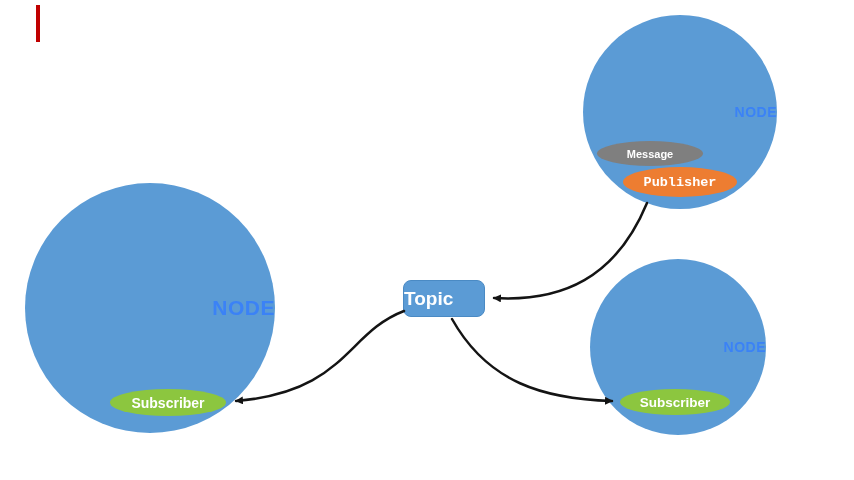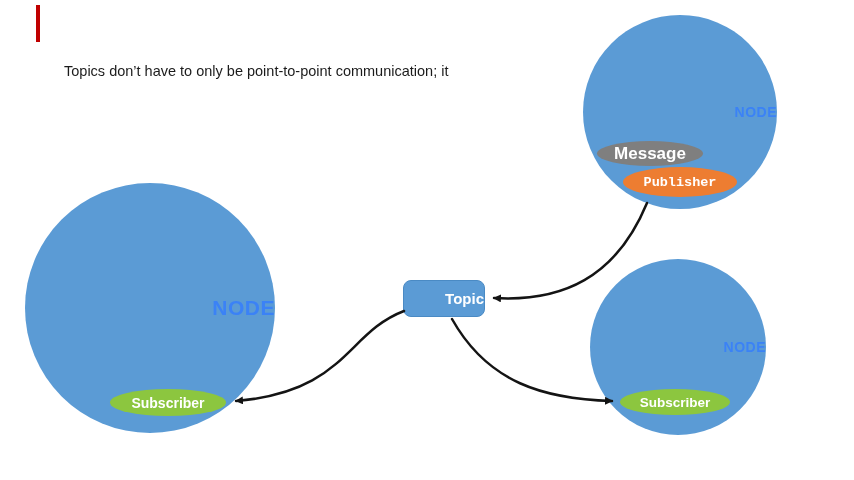--- a/index.html
+++ b/index.html
@@ -71,21 +71,21 @@
     justify-content: center;
   }
   .badge-subscriber-left {
     left: 110px; top: 389px; width: 116px; height: 27px;
     background: #8cc63f;
     font-size: 14px;
   }
   .badge-message {
     left: 597px; top: 141px; width: 106px; height: 25px;
     background: #7f7f7f;
-    font-size: 17px;
+    font-size: 11px;
   }
   .badge-publisher {
     left: 623px; top: 167px; width: 114px; height: 30px;
     background: #ed7d31;
     font-size: 13.5px;
     font-family: Liberation Mono, monospace;
   }
   .badge-subscriber-right {
     left: 620px; top: 389px; width: 110px; height: 26px;
     background: #8cc63f;
@@ -93,43 +93,42 @@
   }
 
   .topic-box {
     position: absolute;
     left: 403px; top: 280px; width: 82px; height: 37px;
     background: #5b9bd5;
     border: 1px solid #4a8ac4;
     border-radius: 8px;
     color: #ffffff;
     font-weight: bold;
-    font-size: 15px;
+    font-size: 19px;
     display: flex;
     align-items: center;
-    justify-content: flex-end;
+    justify-content: flex-start;
     box-sizing: border-box;
   }
 
   .arrows-layer {
     position: absolute;
     left: 0; top: 0;
     width: 854px; height: 480px;
     pointer-events: none;
   }
 </style>
 </head>
 <body>
 
 <div class="stage">
 
   <div class="red-marker"></div>
 
   <div class="caption">
-    <div>Topics don’t have to only be point-to-point communication; it</div>
   </div>
 
   <div class="circle circle-left"></div>
   <div class="node-label node-label-left">NODE</div>
   <div class="badge badge-subscriber-left">
     <span>Subscriber</span>
   </div>
 
   <div class="circle circle-topright"></div>
   <div class="node-label node-label-topright">NODE</div>

